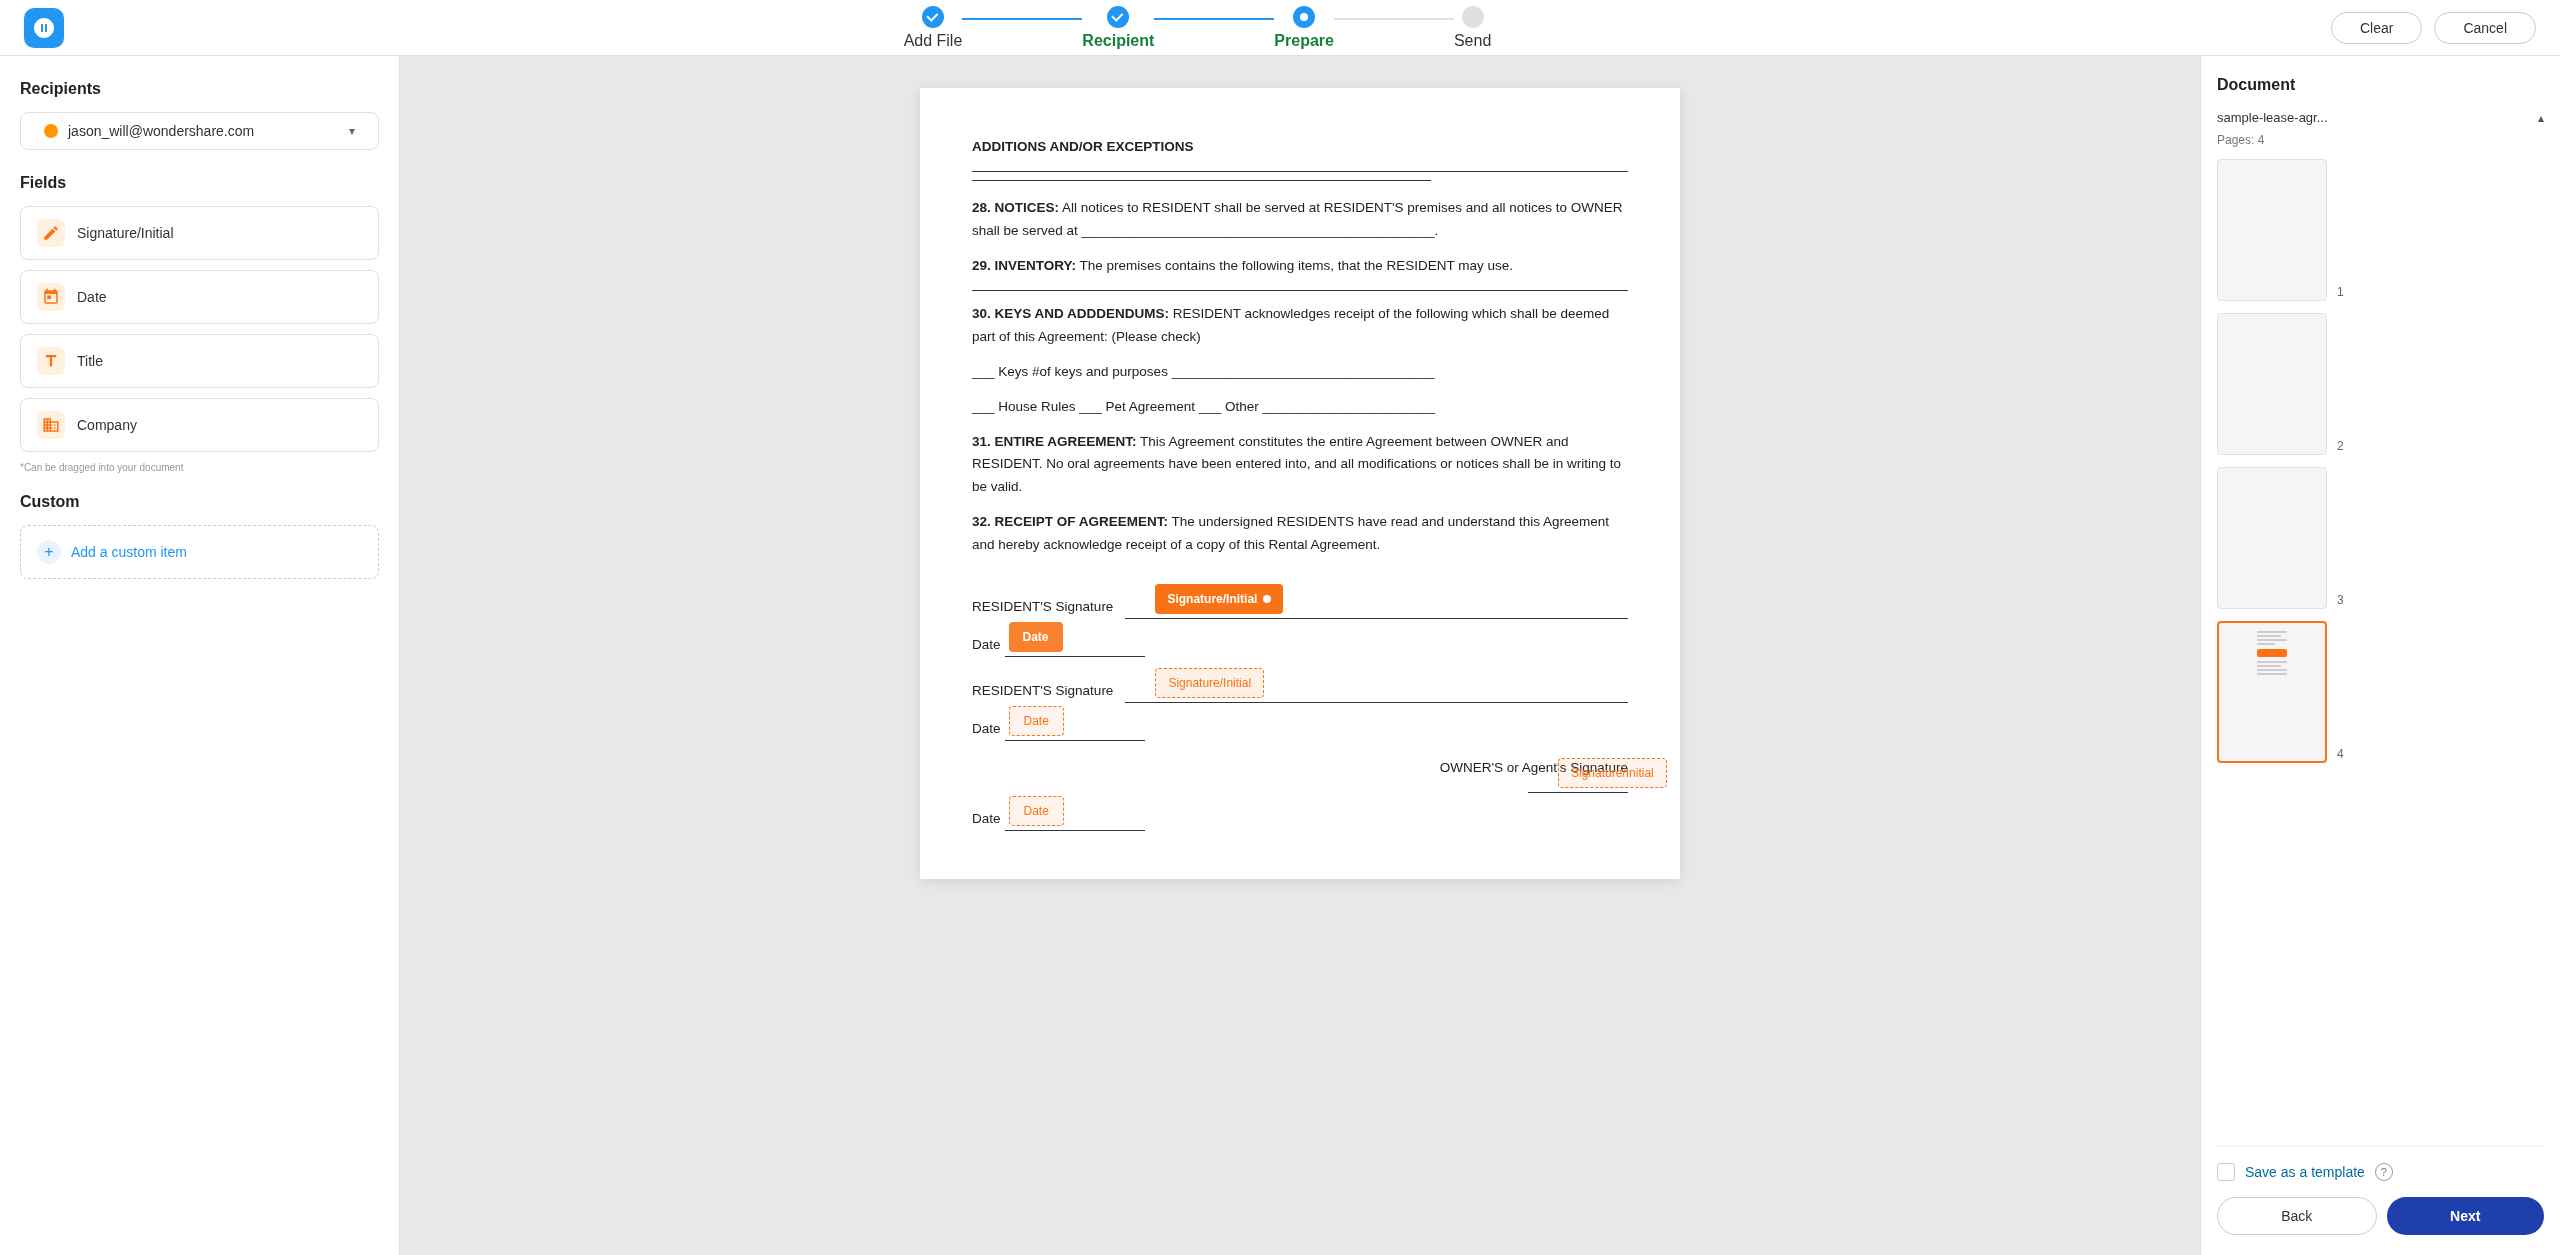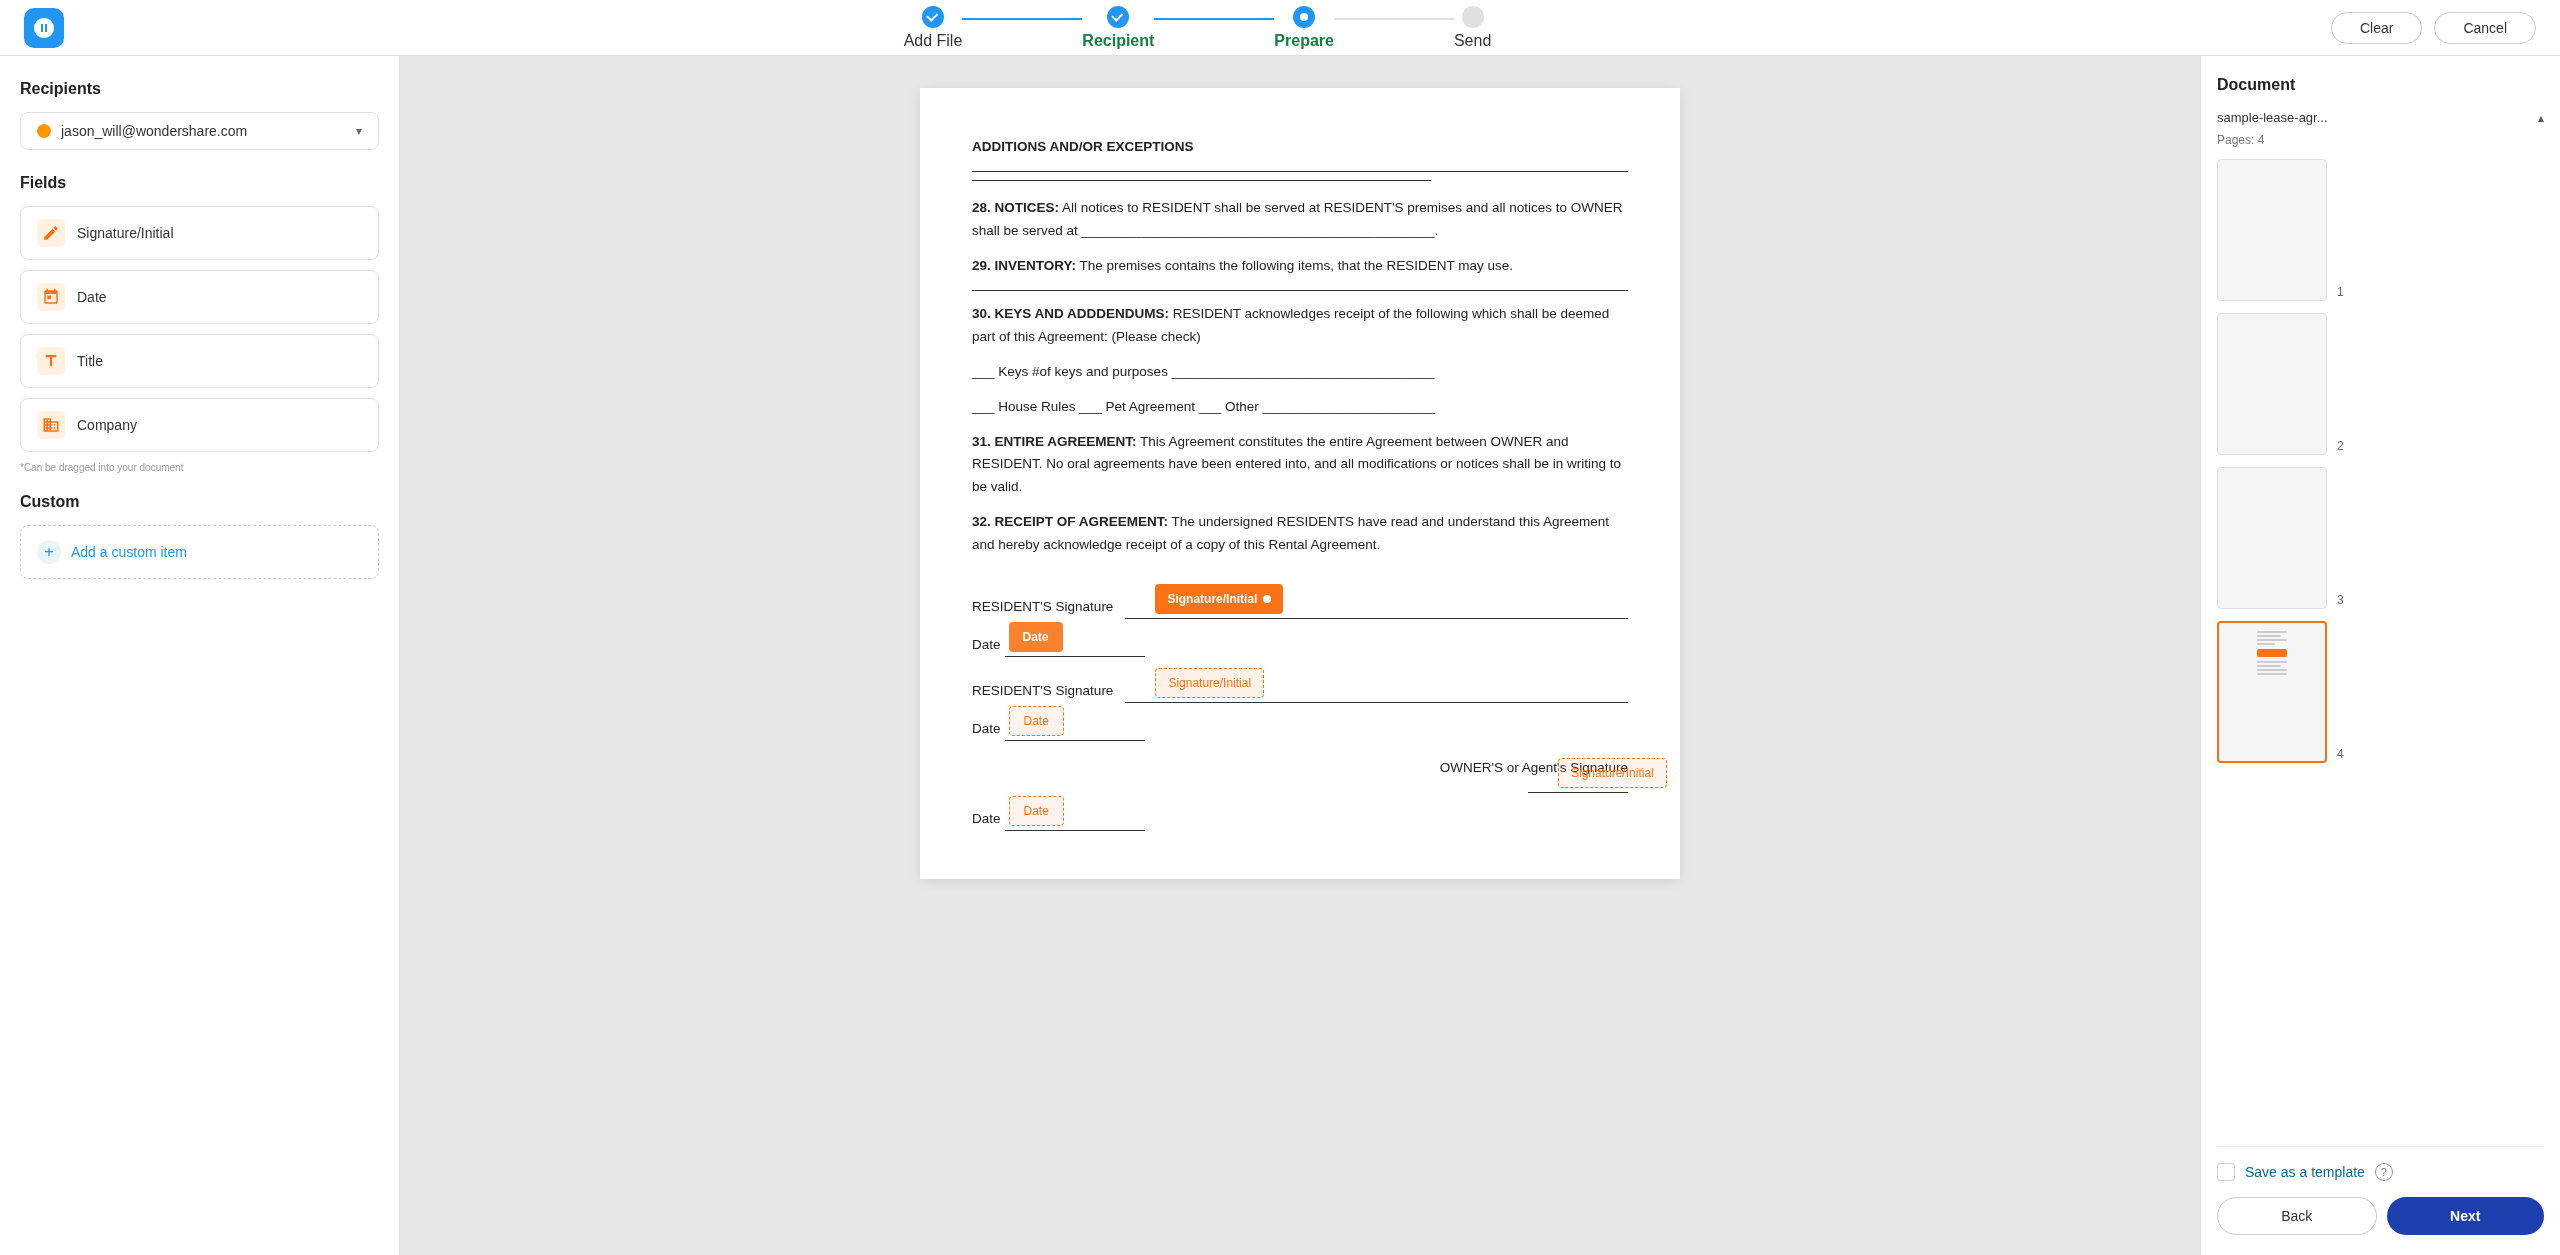--- a/index.html
+++ b/index.html
@@ -47,21 +47,21 @@
     }
 
     
     .left-sidebar {
       width: 400px; background: #fff; border-right: 1px solid #e0e0e0;
       padding: 24px 20px; overflow-y: auto; flex-shrink: 0;
     }
     .sidebar-section-title { font-size: 16px; font-weight: 600; color: #222; margin-bottom: 14px; }
     .recipient-dropdown {
       display: flex; align-items: center; border: 1.5px solid #e0e0e0; border-radius: 8px;
-      padding: 10px 16px; cursor: pointer; gap: 10px; margin-bottom: 24px;
+      padding: 10px 23px; cursor: pointer; gap: 10px; margin-bottom: 24px;
     }
     .recipient-dot { width: 14px; height: 14px; border-radius: 50%; background: #ff9800; flex-shrink: 0; }
     .recipient-email { font-size: 14px; color: #333; flex: 1; }
     .chevron-down { font-size: 12px; color: #666; }
 
     .fields-title { font-size: 16px; font-weight: 600; color: #222; margin-bottom: 14px; }
     .field-item {
       display: flex; align-items: center; gap: 12px;
       border: 1.5px solid #e0e0e0; border-radius: 8px; padding: 12px 16px;
       margin-bottom: 10px; cursor: grab; background: white;

